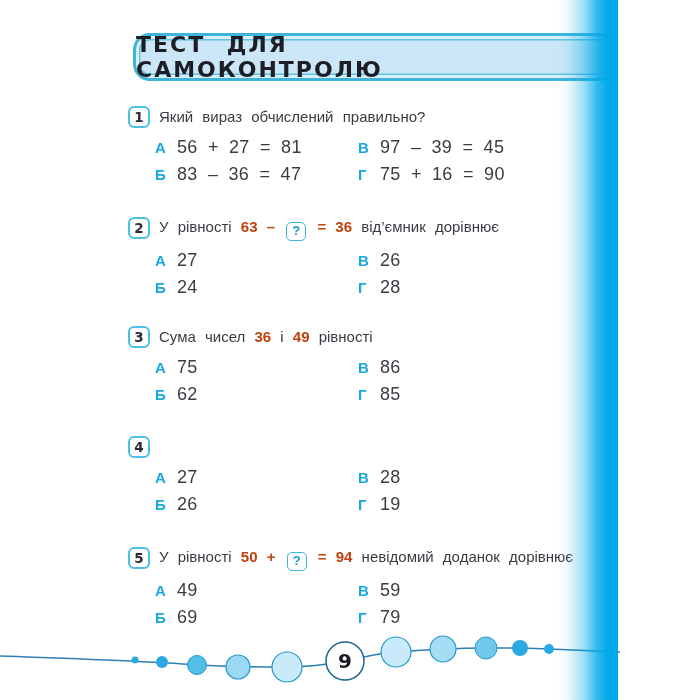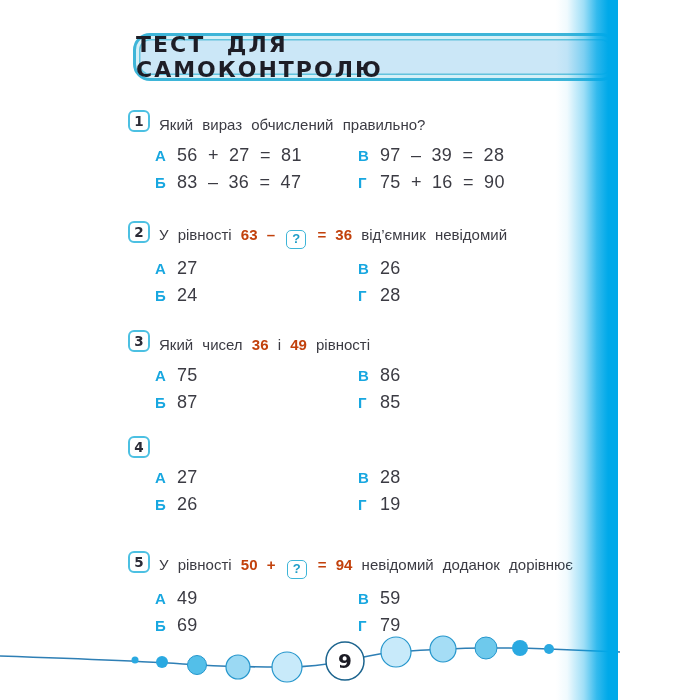--- a/index.html
+++ b/index.html
@@ -33,21 +33,21 @@
 
   
   .question { position: absolute; left: 128px; width: 470px; z-index: 1; }
   .q-header { display: flex; align-items: center; }
   .q-num {
     flex: 0 0 auto; width: 22px; height: 22px; margin-right: 9px;
     border: 2px solid #4cc0e2; border-radius: 6px; background: #ffffff;
     display: flex; align-items: center; justify-content: center;
     font-family: "DejaVu Sans", sans-serif; font-weight: 700; font-size: 13.5px; color: #2b2b36;
   }
-  .q-text { font-size: 15px; word-spacing: 5px; color: #3b3b43; line-height: 22px; margin-top: 8px; }
+  .q-text { font-size: 15px; word-spacing: 5px; color: #3b3b43; line-height: 22px; }
   .q-text b { font-weight: 700; color: #c2410c; }
   .qmark {
     display: inline-flex; align-items: center; justify-content: center;
     width: 20px; height: 19px; margin: 0 2px; vertical-align: -3px;
     border: 1.5px solid #3db5d8; border-radius: 5px; background: #ffffff;
     font-weight: 700; font-size: 13px; color: #1e9dc8; word-spacing: 0;
   }
   .q-options {
     display: grid; grid-auto-flow: column;
     grid-template-rows: 27px 27px; grid-template-columns: 203px auto;
@@ -81,38 +81,38 @@
       <div class="opt">
         <span class="opt-letter">А</span>
         <span class="opt-value">56 + 27 = 81</span>
       </div>
       <div class="opt">
         <span class="opt-letter">Б</span>
         <span class="opt-value">83 – 36 = 47</span>
       </div>
       <div class="opt">
         <span class="opt-letter">В</span>
-        <span class="opt-value">97 – 39 = 28</span>
+        <span class="opt-value">97 – 39 = 45</span>
       </div>
       <div class="opt">
         <span class="opt-letter">Г</span>
         <span class="opt-value">75 + 16 = 90</span>
       </div>
     </div>
   </div>
 
   <div class="question" style="top:216px">
     <div class="q-header">
       <span class="q-num">2</span>
       <span class="q-text">
         <span>У рівності</span>
         <b>63 –</b>
         <span class="qmark">?</span>
         <b>= 36</b>
-        <span>від’ємник невідомий</span>
+        <span>від’ємник дорівнює</span>
       </span>
     </div>
     <div class="q-options">
       <div class="opt">
         <span class="opt-letter">А</span>
         <span class="opt-value">27</span>
       </div>
       <div class="opt">
         <span class="opt-letter">Б</span>
         <span class="opt-value">24</span>
@@ -125,35 +125,35 @@
         <span class="opt-letter">Г</span>
         <span class="opt-value">28</span>
       </div>
     </div>
   </div>
 
   <div class="question" style="top:326px">
     <div class="q-header">
       <span class="q-num">3</span>
       <span class="q-text">
-        <span>Який чисел</span>
+        <span>Сума чисел</span>
         <b>36</b>
         <span>і</span>
         <b>49</b>
         <span>рівності</span>
       </span>
     </div>
     <div class="q-options">
       <div class="opt">
         <span class="opt-letter">А</span>
         <span class="opt-value">75</span>
       </div>
       <div class="opt">
         <span class="opt-letter">Б</span>
-        <span class="opt-value">87</span>
+        <span class="opt-value">62</span>
       </div>
       <div class="opt">
         <span class="opt-letter">В</span>
         <span class="opt-value">86</span>
       </div>
       <div class="opt">
         <span class="opt-letter">Г</span>
         <span class="opt-value">85</span>
       </div>
     </div>

